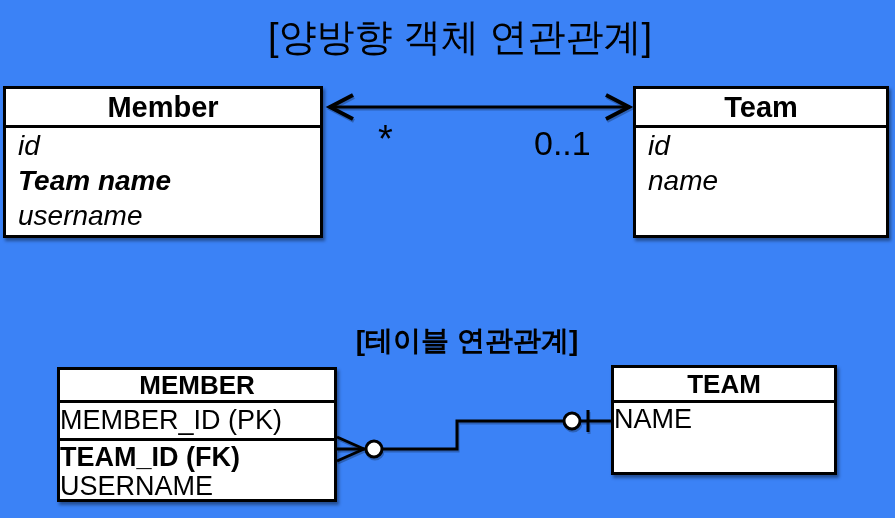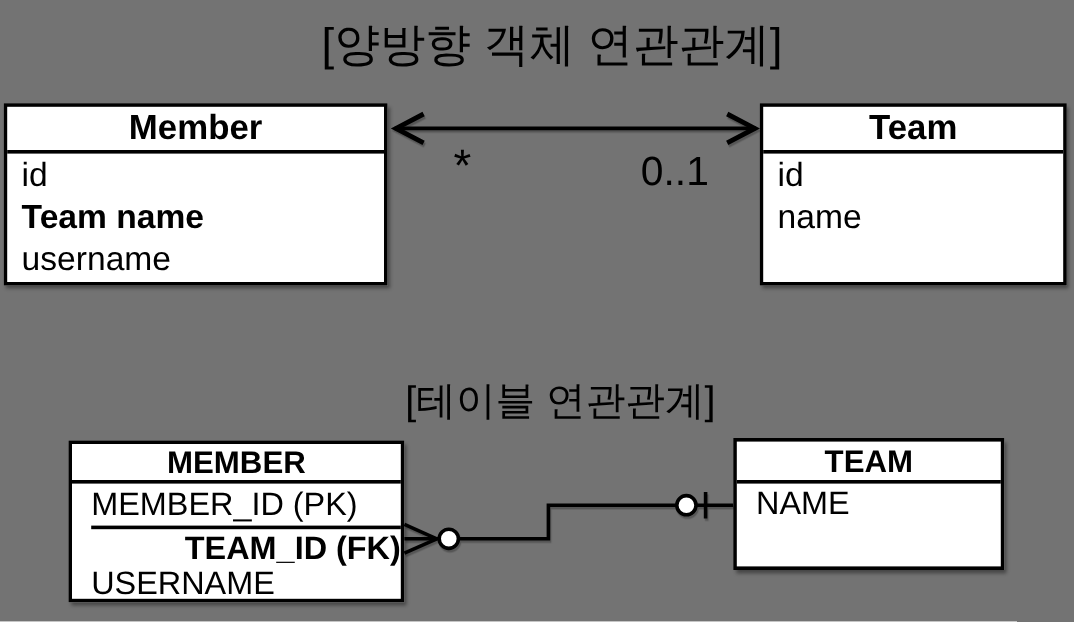--- a/index.html
+++ b/index.html
@@ -2,43 +2,43 @@
 <html><head>
 <meta charset="utf-8">
 <style>
   * { margin: 0; padding: 0; box-sizing: border-box; }
   html, body { background: #ffffff; }
   body {
     width: 895px; height: 518px; overflow: hidden;
     font-family: "Liberation Sans", "DejaVu Sans", sans-serif;
     color: #000;
   }
-  .canvas { position: relative; width: 895px; height: 518px; background: #737373; }
+  .canvas { position: relative; width: 895px; height: 518px; background: #3b82f6; }
 
   .diagram-title {
     position: absolute; transform: translateX(-50%);
     white-space: nowrap; color: #000; font-weight: 400;
   }
   .title-object { left: 460px; top: 12px; font-size: 38px; }
-  .title-table  { left: 467px; top: 312px; font-size: 33px; }
+  .title-table  { left: 467px; top: 322px; font-size: 28px; font-weight: bold; }
 
   
   .class-box {
     position: absolute; background: #fff;
     border: 3px solid #000;
     box-shadow: 2px 3px 3px rgba(0,0,0,0.40);
   }
   .class-box.member { left: 3px;   top: 86px; width: 320px; height: 152px; }
   .class-box.team   { left: 633px; top: 86px; width: 256px; height: 152px; }
   .class-header {
     height: 39px; border-bottom: 3px solid #000;
     font-size: 29px; font-weight: 700; text-align: center; line-height: 36px;
   }
   .class-body { padding-left: 12px; }
-  .class-row { height: 35px; line-height: 36px; font-size: 28px; }
+  .class-row { height: 35px; line-height: 36px; font-size: 28px; font-style: italic; }
   .bold { font-weight: 700; }
 
   
   .mult { position: absolute; color: #000; }
   .mult-star { left: 378px; top: 118px; font-size: 38px; }
   .mult-01   { left: 534px; top: 124px; font-size: 34px; }
 
   
   .table-box {
     position: absolute; background: #fff;
@@ -46,24 +46,24 @@
     box-shadow: 2px 3px 3px rgba(0,0,0,0.40);
   }
   .table-box.member-table { left: 57px;  top: 367px; width: 280px; height: 135px; }
   .table-box.team-table   { left: 611px; top: 365px; width: 226px; height: 110px; }
   .table-header {
     border-bottom: 3px solid #000;
     font-weight: 700; text-align: center; font-size: 26px;
   }
   .member-table .table-header { height: 33px; line-height: 30px; }
   .team-table   .table-header { height: 35px; line-height: 32px; }
-  .table-row { font-size: 27px; white-space: nowrap; margin-left: 16px; }
+  .table-row { font-size: 27px; white-space: nowrap; }
   .row-sep { border-bottom: 3px solid #000; }
   .member-table .pk-row  { height: 38px; line-height: 35px; }
-  .member-table .fk-row  { height: 30px; line-height: 32px; text-align: right; }
+  .member-table .fk-row  { height: 30px; line-height: 32px; }
   .member-table .plain-row { height: 31px; line-height: 31px; }
   .team-table .pk-row    { height: 38px; line-height: 35px; }
   .team-table .plain-row { height: 33px; line-height: 33px; }
 
   
   svg.connector-layer {
     position: absolute; left: 0; top: 0;
     width: 895px; height: 518px;
     color: #000;
     filter: drop-shadow(1.5px 2px 0.5px rgba(0,0,0,0.25));

